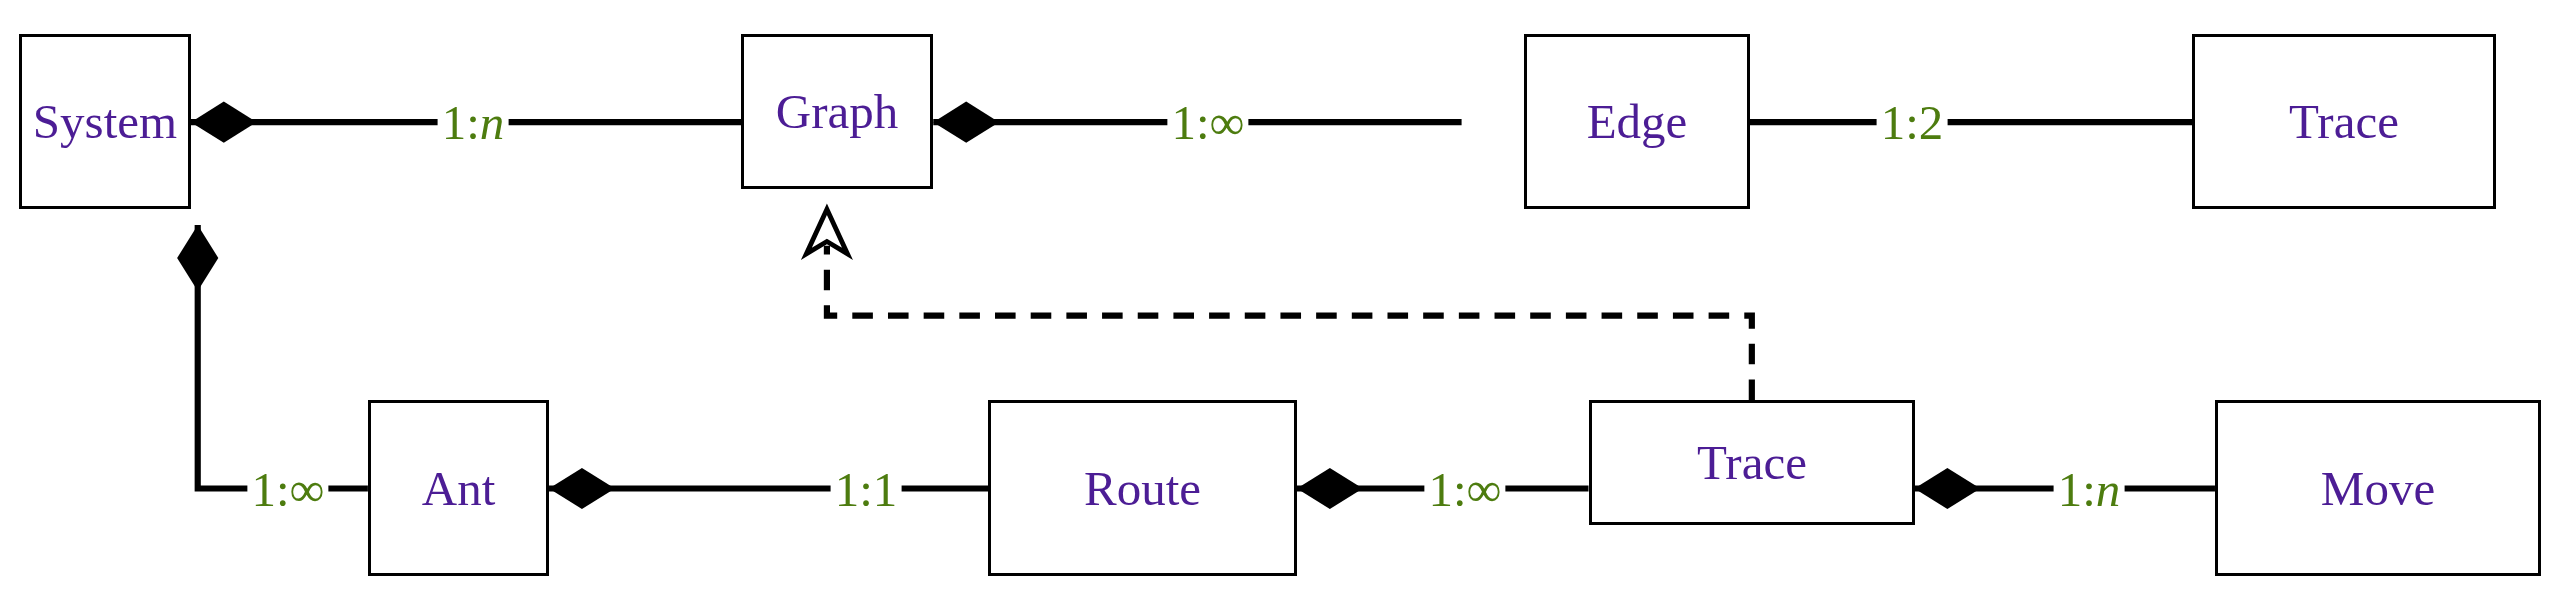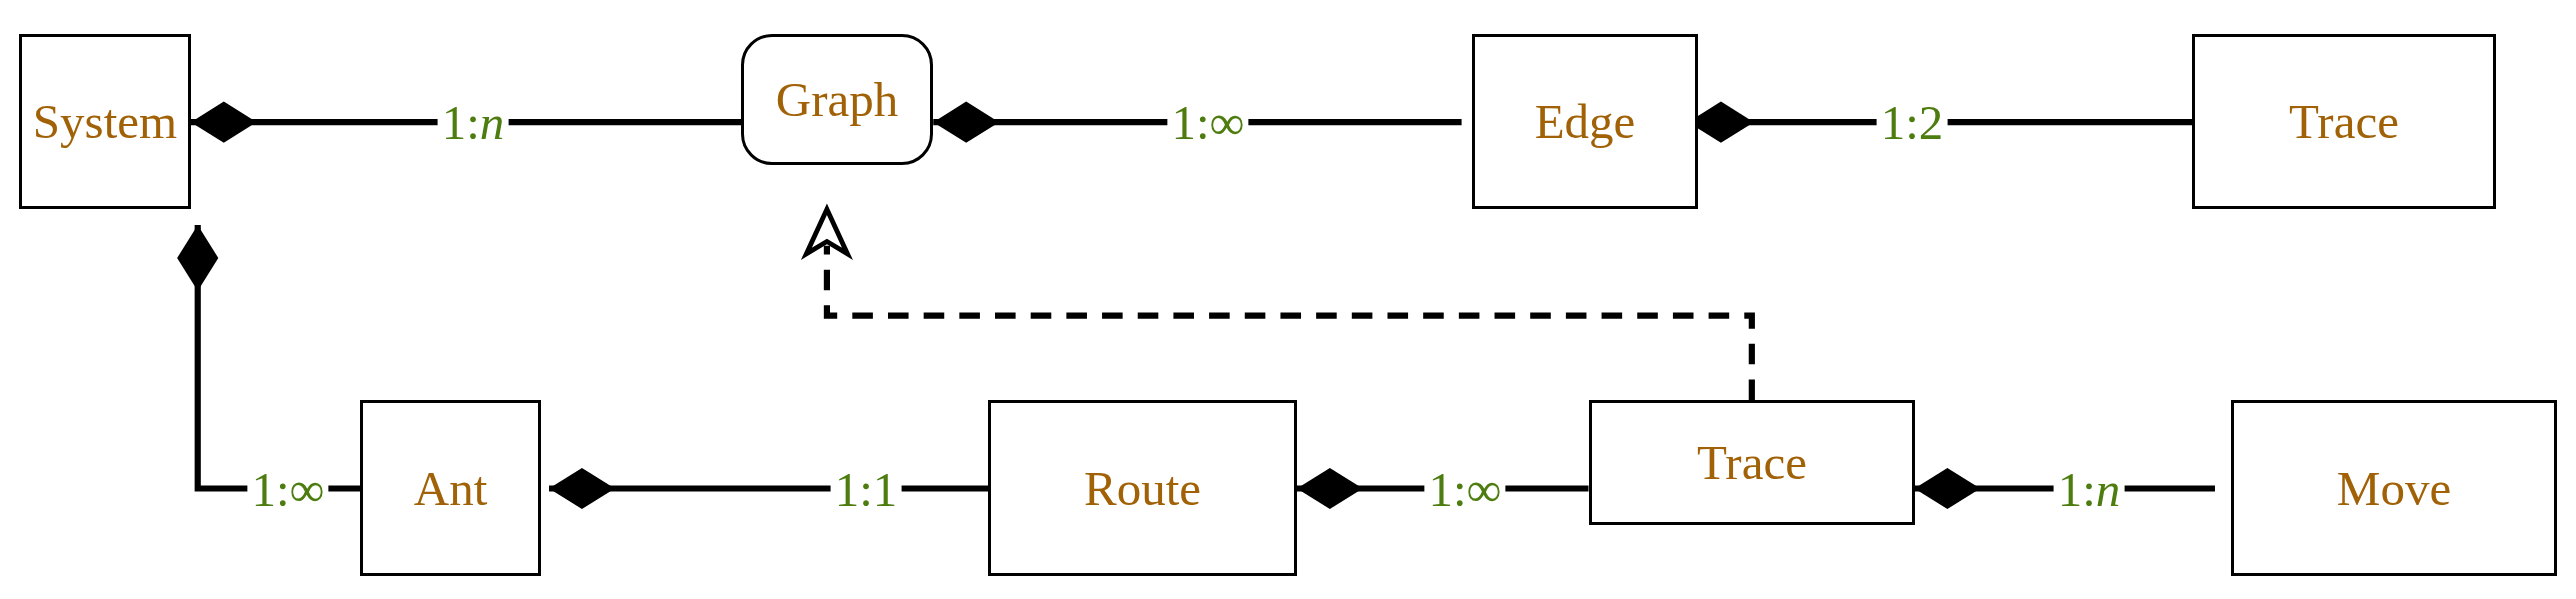--- a/index.html
+++ b/index.html
@@ -19,21 +19,21 @@
     box-sizing: border-box;
     border: 3.4px solid #000000;
     background: #ffffff;
     display: flex;
     align-items: center;
     justify-content: center;
   }
   .uml-box .box-label {
     font-size: 49px;
     line-height: 1;
-    color: #a16207;
+    color: #4c1d95;
     white-space: nowrap;
   }
   .edge-label {
     position: absolute;
     font-size: 49px;
     line-height: 1;
     color: #4d7c0f;
     white-space: nowrap;
     transform: translate(-50%, -50%);
     background: #ffffff;
@@ -102,45 +102,45 @@
     <g>
       <path d="M 2553 583 L 2553 460 L 1205 460 L 1205 358" stroke="#000" stroke-width="9" fill="none" stroke-dasharray="30 22" stroke-linecap="butt"></path>
       <polygon points="1205,305 1175,370 1205,352 1235,370" fill="#ffffff" stroke="#000" stroke-width="7" stroke-linejoin="miter"></polygon>
     </g>
   </svg>
 
   <div class="uml-box" style="left:19px;  top:34px;  width:172px; height:175px;">
     <span class="box-label">System</span>
   </div>
 
-  <div class="uml-box" style="left:741px; top:34px; width:192px; height:131px;border-radius:31px;">
+  <div class="uml-box" style="left:741px; top:34px; width:192px; height:155px;">
     <span class="box-label">Graph</span>
   </div>
 
-  <div class="uml-box" style="left:1472px; top:34px; width:226px; height:175px;">
+  <div class="uml-box" style="left:1524px; top:34px; width:226px; height:175px;">
     <span class="box-label">Edge</span>
   </div>
 
   <div class="uml-box" style="left:2192px; top:34px; width:304px; height:175px;">
     <span class="box-label">Trace</span>
   </div>
 
-  <div class="uml-box" style="left:360px;  top:400px; width:181px; height:176px;">
+  <div class="uml-box" style="left:368px;  top:400px; width:181px; height:176px;">
     <span class="box-label">Ant</span>
   </div>
 
   <div class="uml-box" style="left:988px; top:400px; width:309px; height:176px;text-align:center;">
     <span class="box-label">Route</span>
   </div>
 
   <div class="uml-box" style="left:1589px; top:400px; width:326px; height:125px;">
     <span class="box-label">Trace</span>
   </div>
 
-  <div class="uml-box" style="left:2215px; top:400px; width:326px; height:176px;margin-left:16px;">
+  <div class="uml-box" style="left:2215px; top:400px; width:326px; height:176px;">
     <span class="box-label">Move</span>
   </div>
 
   <div class="edge-label" style="left:473px;  top:122px;">
     <span>1:</span><i>n</i>
   </div>
 
   <div class="edge-label" style="left:1208px; top:122px;">
     <span>1:</span><span>∞</span>
   </div>

